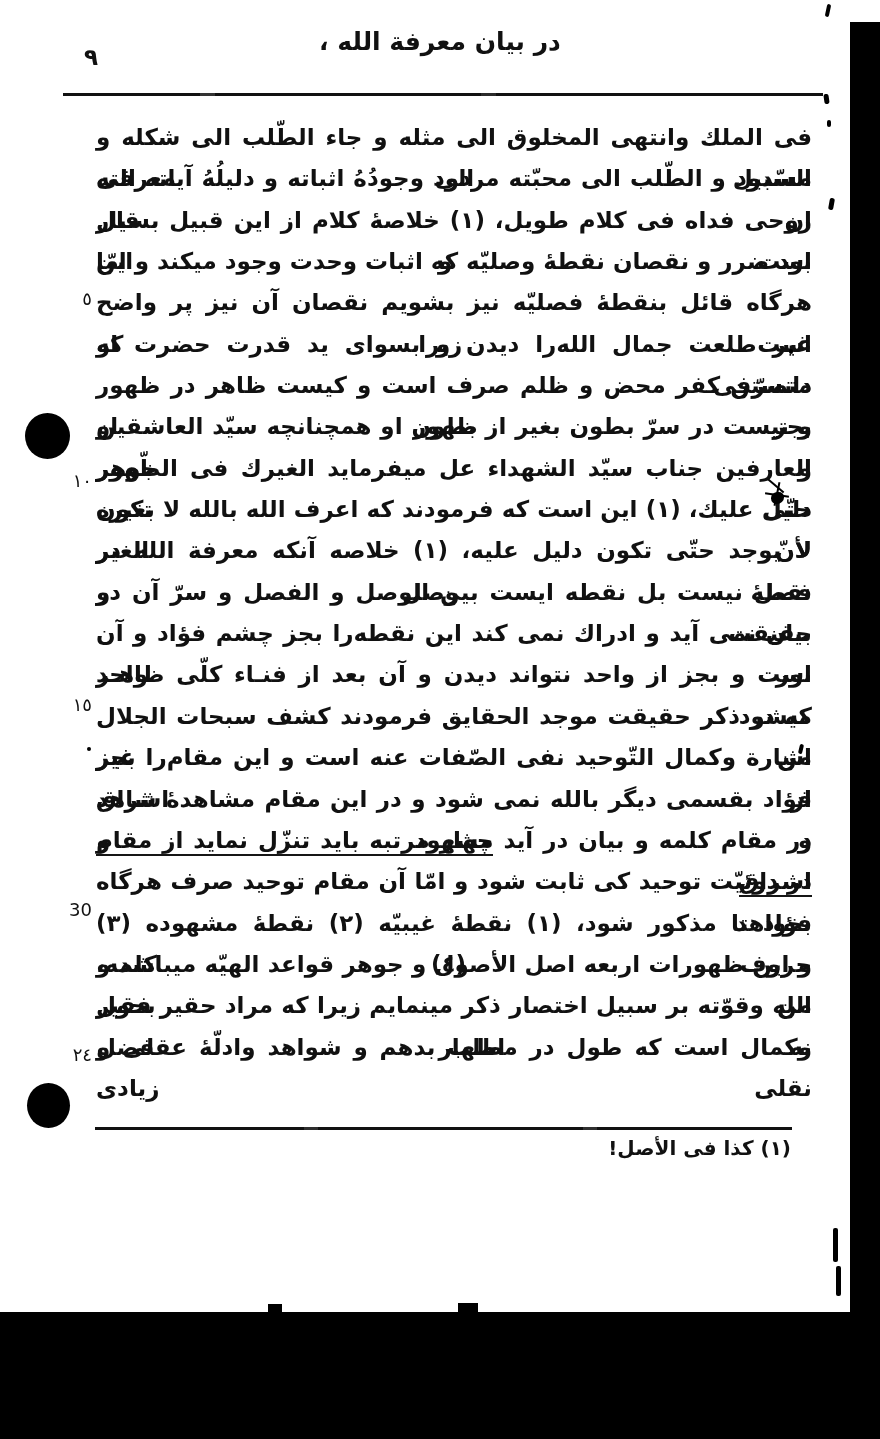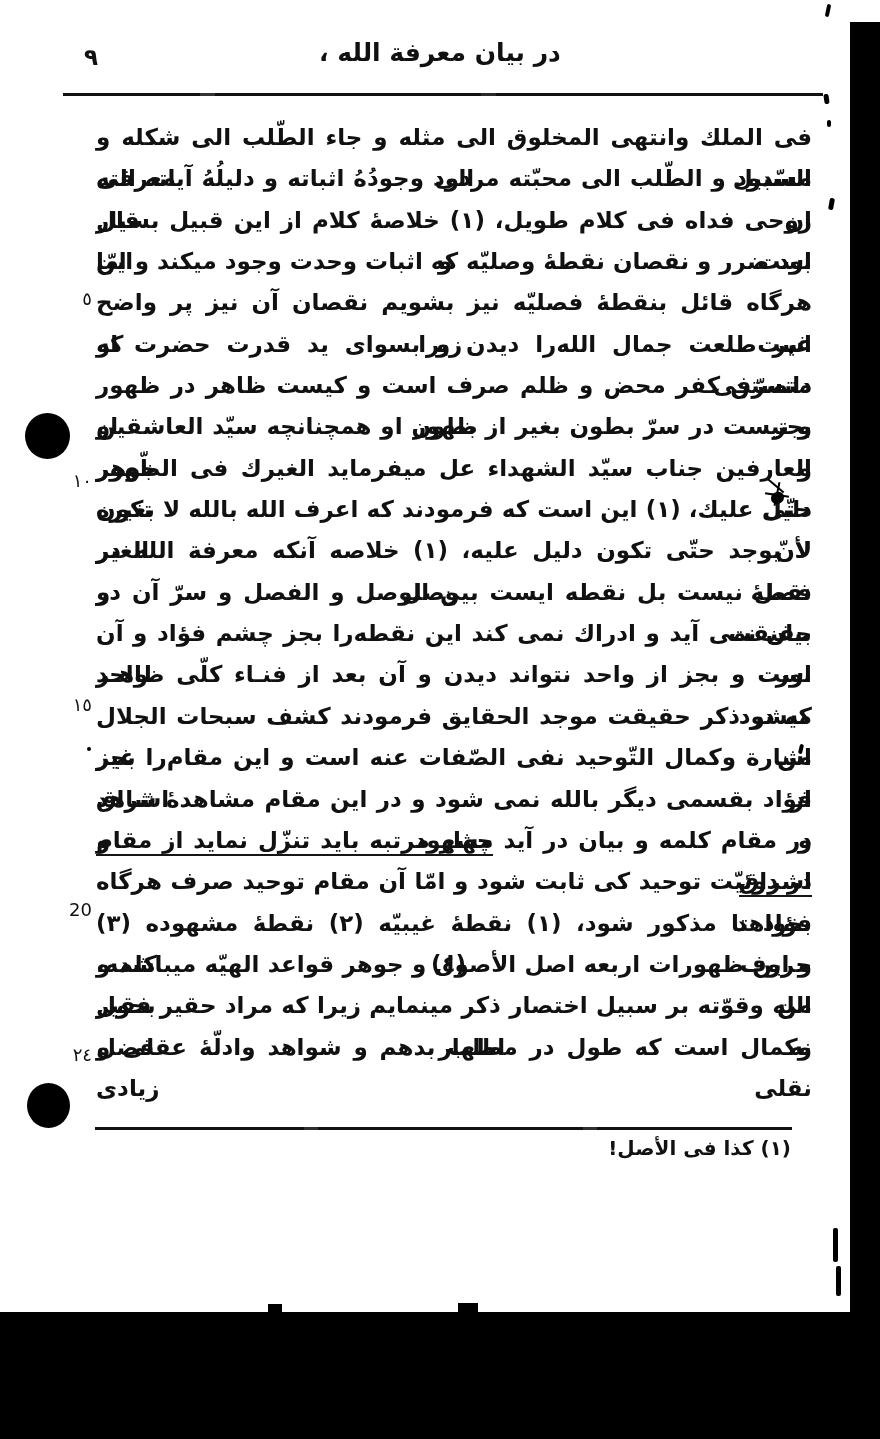--- a/index.html
+++ b/index.html
@@ -7,21 +7,21 @@
     position:relative;
     width:880px;height:1439px;
     background:#ffffff;
     overflow:hidden;
     font-family:"DejaVu Sans", sans-serif;
     color:#111111;
     direction:rtl;
   }
   
   .header-title{
-    position:absolute;top:38px;left:0;right:0;
+    position:absolute;top:27px;left:0;right:0;
     text-align:center;font-size:25px;font-weight:bold;
     letter-spacing:0.5px;
   }
   .page-number{
     position:absolute;top:44px;left:84px;
     font-size:23px;font-weight:bold;direction:ltr;
   }
   .header-rule{
     position:absolute;top:93px;left:63px;width:760px;height:3px;
     background:linear-gradient(90deg,#111 0 18%,#333 18% 20%,#111 20% 55%,#2a2a2a 55% 57%,#111 57% 100%);
@@ -98,21 +98,21 @@
 
 <div id="page">
 
   <div class="header-title">در بيان معرفة الله ،</div>
   <div class="page-number">٩</div>
   <div class="header-rule"></div>
 
   <div class="margin-num mn-1">٥</div>
   <div class="margin-num mn-2">١٠</div>
   <div class="margin-num mn-3">١٥</div>
-  <div class="margin-num mn-4">20</div>
+  <div class="margin-num mn-4">30</div>
   <div class="margin-num mn-5">٢٤</div>
 
   <div class="body-text">
     <div class="line"><span>فى الملك وانتهى المخلوق الى مثله و جاء الطّلب الى شكله و السّبيل الى معرفته</span></div>
     <div class="line"><span>مسدود و الطّلب الى محبّته مردود وجودُهُ اثباته و دليلُهُ آياته الى ان قال</span></div>
     <div class="line"><span>روحى فداه فى كلام طويل، (١) خلاصهٔ كلام از اين قبيل بسيار است و اين</span></div>
     <div class="line"><span>بود ضرر و نقصان نقطهٔ وصليّه كه اثبات وحدت وجود ميكند و امّا</span></div>
     <div class="line"><span>هرگاه قائل بنقطهٔ فصليّه نيز بشويم نقصان آن نيز پر واضح است زيرا كه</span></div>
     <div class="line"><span>غير طلعت جمال الله‌را ديدن و بسواى يد قدرت حضرت او متصرّفى</span></div>
     <div class="line"><span>دانستن كفر محض و ظلم صرف است و كيست ظاهر در ظهور بجز ظهور او</span></div>

